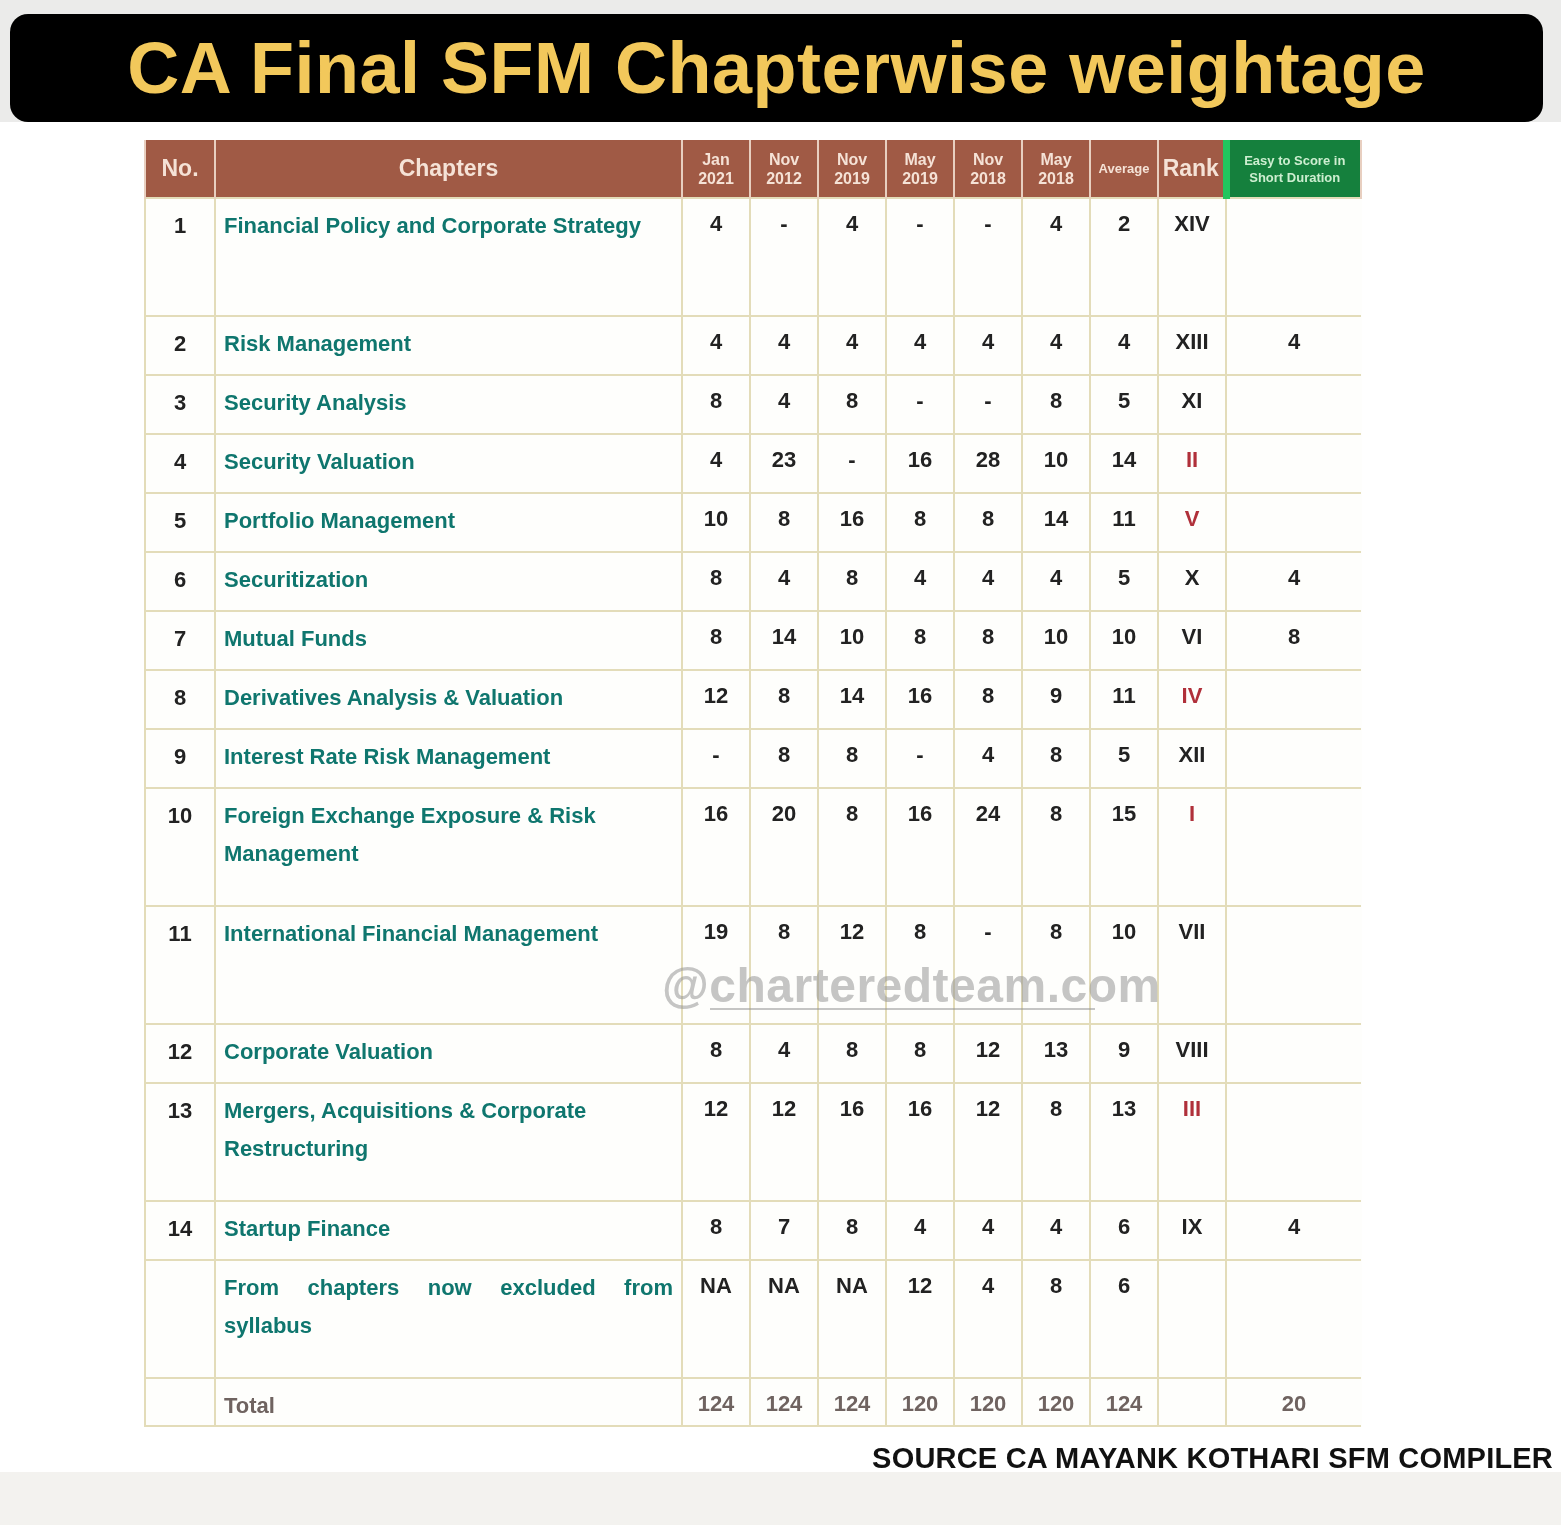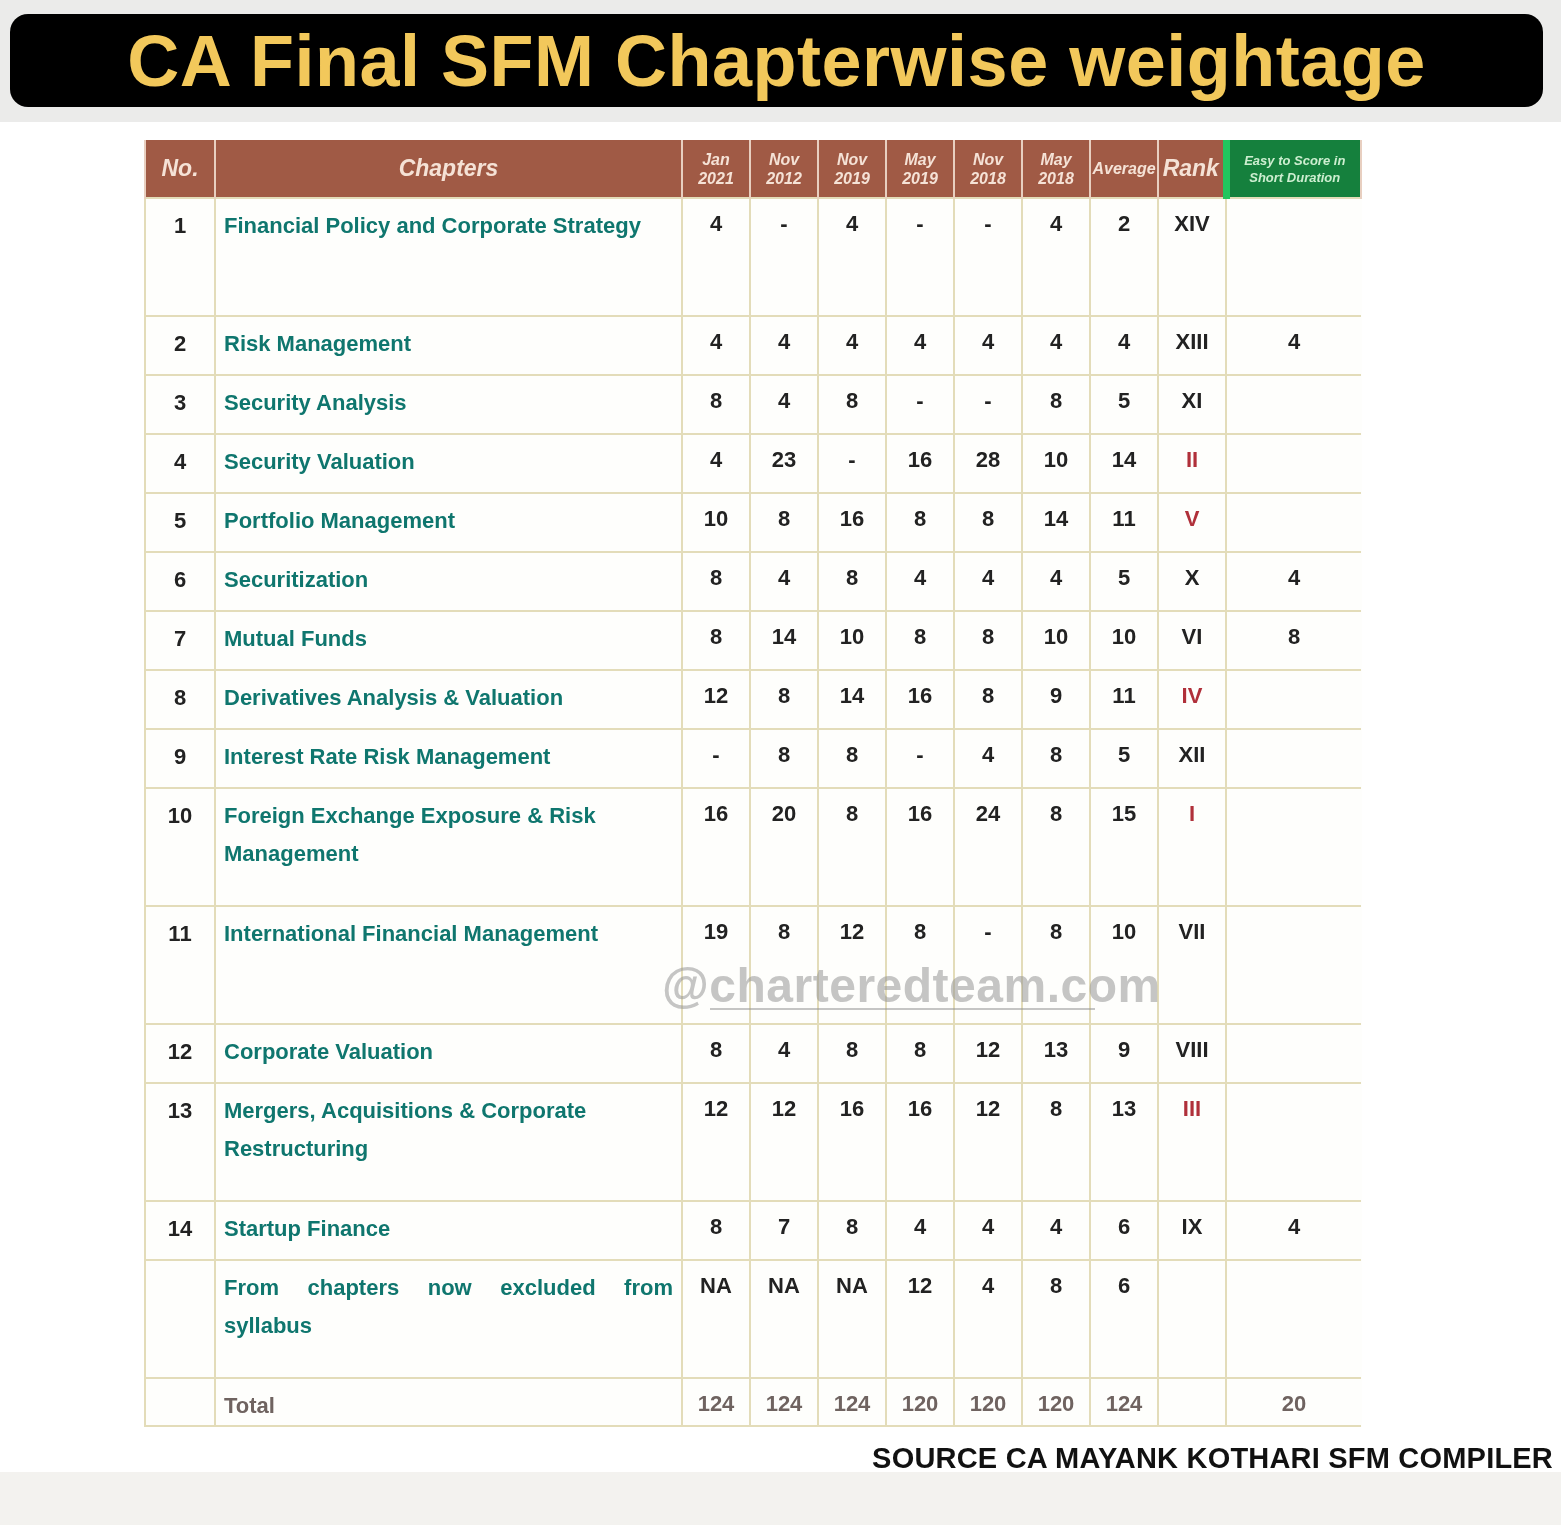--- a/index.html
+++ b/index.html
@@ -11,21 +11,21 @@
   }
   .top-strip {
     position: absolute; left: 0; top: 0; width: 1561px; height: 122px;
     background: #ebebea;
   }
   .bottom-strip {
     position: absolute; left: 0; top: 1472px; width: 1561px; height: 53px;
     background: #f3f2ef;
   }
   .title-banner {
-    position: absolute; left: 10px; top: 14px; width: 1533px; height: 93px;
+    position: absolute; left: 10px; top: 14px; width: 1533px; height: 108px;
     background: #000000; border-radius: 18px;
     display: flex; align-items: center; justify-content: center;
     z-index: 5;
   }
   .title-banner .title-text {
     color: #f2c85b; font-weight: bold; font-size: 72px;
     letter-spacing: 0.5px; white-space: nowrap;
   }
   .table-wrap {
     position: absolute; left: 144px; top: 140px; width: 1218px;
@@ -37,24 +37,24 @@
   col.c-no { width: 70px; }
   col.c-ch { width: 467px; }
   col.c-yr { width: 68px; }
   col.c-avg { width: 68px; }
   col.c-rank { width: 68px; }
   col.c-easy { width: 135px; }
   thead th {
     background: #a05a45; color: #f5e2d6; font-weight: bold;
     border-left: 2px solid #e8cfc0; border-right: 2px solid #e8cfc0;
     height: 58px; vertical-align: middle;
-    font-size: 16px; line-height: 19px; font-style: italic;
+    font-size: 16px; line-height: 19px;
   }
   thead th.th-no, thead th.th-ch { font-size: 23px; }
-  thead th.th-avg { font-size: 16px; }
+  thead th.th-avg { font-size: 13px; }
   thead th.th-rank { font-size: 23px; margin-left: 36px; }
   thead th.th-easy {
     background: #15803d; color: #cdeed0; font-size: 13px; line-height: 17px;
     border-left: 7px solid #22c55e;
   }
   tbody td {
     border: 2px solid #e3dcb9;
     vertical-align: top; text-align: center;
     font-size: 22px; font-weight: bold; color: #222222;
     padding-top: 12px;

